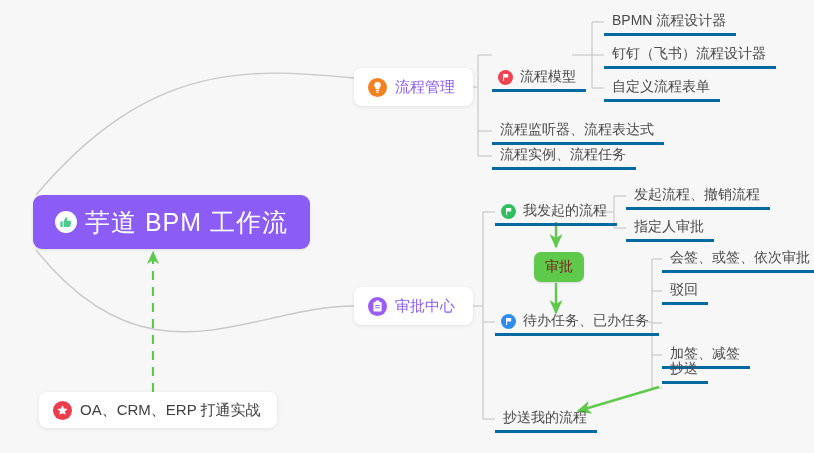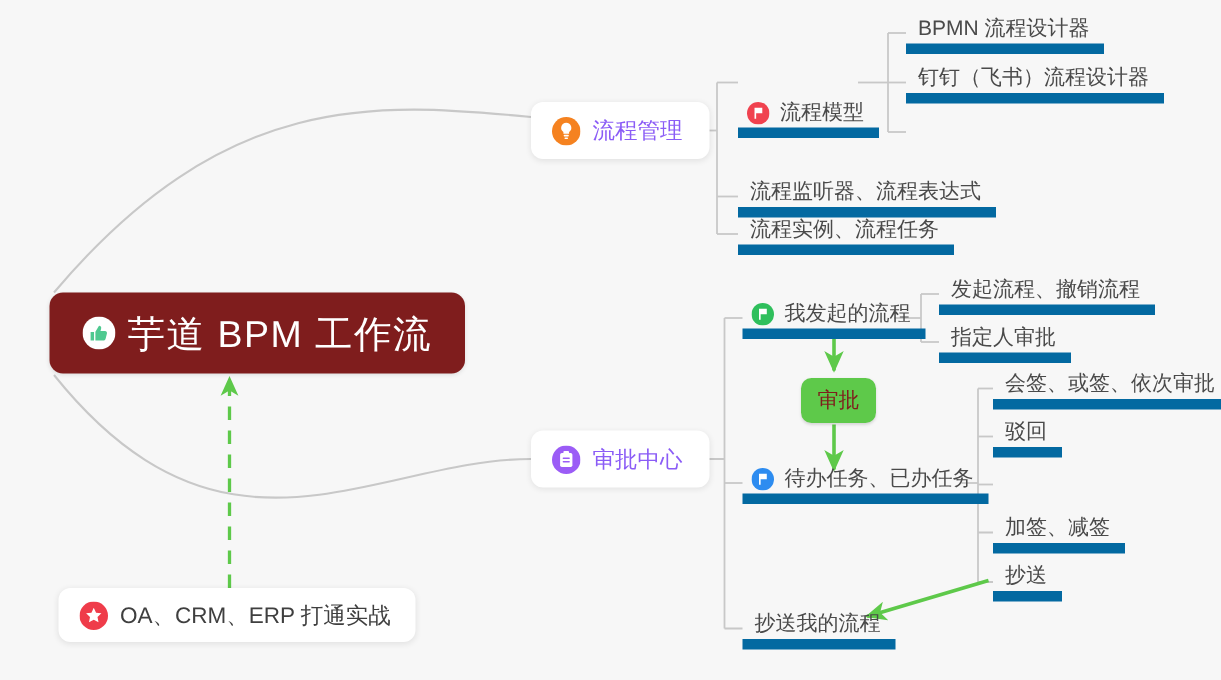--- a/index.html
+++ b/index.html
@@ -25,21 +25,21 @@
   .node {
     position: absolute;
     display: flex;
     align-items: center;
     white-space: nowrap;
     color: #3d3d3d;
   }
 
   
   .root {
-    background: #7f1d1d;
+    background: #8b5cf6;
     border-radius: 9px;
     padding: 0 22px;
     height: 54px;
     box-shadow: 0 1px 3px rgba(0,0,0,0.10);
   }
   .root .label {
     color: #ffffff;
     font-size: 25px;
     letter-spacing: 1px;
   }
@@ -59,21 +59,21 @@
     background: #ffffff;
     border-radius: 8px;
     padding: 0 16px 0 14px;
     height: 36px;
     box-shadow: 0 1px 4px rgba(0,0,0,0.09);
   }
   .note .label { font-size: 15px; color: #3f3f3f; }
 
   
   .leaf {
-    border-bottom: 7px solid #0369a1;
+    border-bottom: 3px solid #0369a1;
     height: 27px;
     padding: 0 10px 0 8px;
     align-items: center;
   }
   .leaf .label { font-size: 14px; color: #4a4a4a; }
 
   
   .leaf.iconed { padding-left: 6px; }
 
   
@@ -183,20 +183,23 @@
       </svg>
     </span>
     <span class="label">流程模型</span>
   </div>
 
   <div class="node leaf" style="left:604px; top:9px;">
     <span class="label">BPMN 流程设计器</span>
   </div>
   <div class="node leaf" style="left:604px; top:42px;">
     <span class="label">钉钉（飞书）流程设计器</span>
+  </div>
+  <div class="node leaf" style="left:604px; top:75px;">
+    <span class="label">自定义流程表单</span>
   </div>
 
   <div class="node leaf" style="left:492px; top:118px;">
     <span class="label">流程监听器、流程表达式</span>
   </div>
   <div class="node leaf" style="left:492px; top:143px;">
     <span class="label">流程实例、流程任务</span>
   </div>
 
   <div class="node card" style="left:354px; top:287px;">
@@ -245,21 +248,21 @@
 
   <div class="node leaf" style="left:662px; top:246px;">
     <span class="label">会签、或签、依次审批</span>
   </div>
   <div class="node leaf" style="left:662px; top:278px;">
     <span class="label">驳回</span>
   </div>
   <div class="node leaf" style="left:662px; top:342px;">
     <span class="label">加签、减签</span>
   </div>
-  <div class="node leaf" style="left:662px; top:374px;">
+  <div class="node leaf" style="left:662px; top:357px;">
     <span class="label">抄送</span>
   </div>
 
   <div class="node leaf" style="left:495px; top:406px;">
     <span class="label">抄送我的流程</span>
   </div>
 
   <div class="node note" style="left:39px; top:392px;">
     <span class="icon mid">
       <svg width="19" height="19" viewBox="0 0 19 19">

